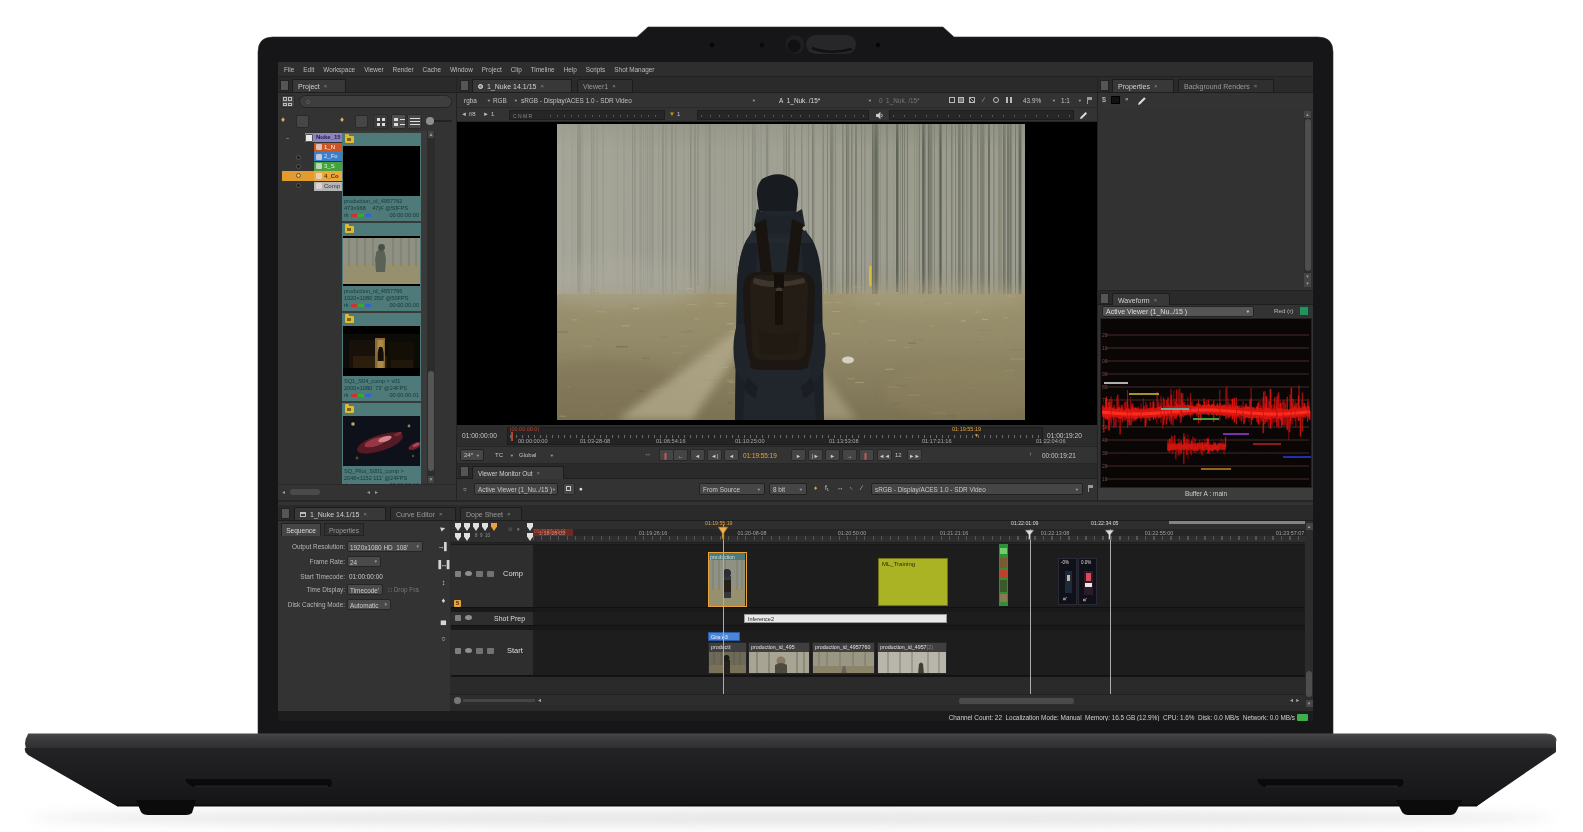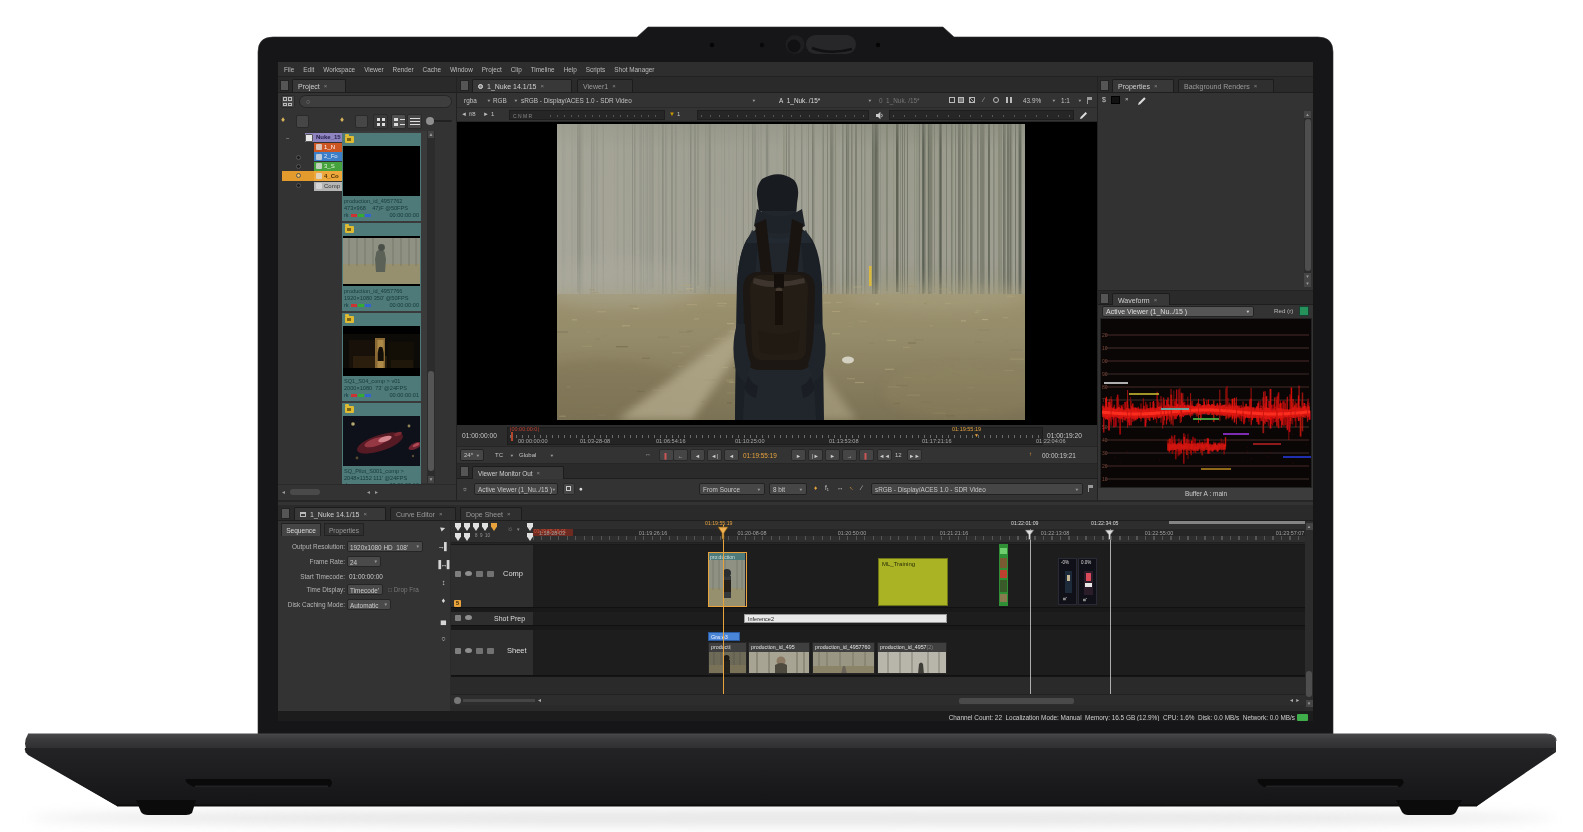--- a/index.html
+++ b/index.html
@@ -1952,21 +1952,21 @@
               <i class="abs" style="left:14px;top:3px;width:7px;height:5px;background:#b0b0b0;border-radius:50%;opacity:.75;"></i>
             <span class="abs" style="left:43px;top:3px;font-size:7px;color:#ddd;">Shot Prep</span>
           </div>
           <div class="abs" style="left:82px;top:68px;width:772px;height:14px;background:#1d1d1d;border-bottom:1px solid #111;"></div>
 
           <div class="abs" style="left:0;top:86px;width:82px;height:46px;background:#2e2e2e;border-bottom:1px solid #111;">
             <i class="abs" style="left:4px;top:18px;width:6px;height:6px;background:#9a9a9a;border-radius:1px;opacity:.75;"></i>
               <i class="abs" style="left:14px;top:18px;width:7px;height:5px;background:#b0b0b0;border-radius:50%;opacity:.75;"></i>
             <i class="abs" style="left:25px;top:18px;width:7px;height:6px;background:#8a8a8a;border-radius:1px;opacity:.75;"></i>
               <i class="abs" style="left:36px;top:18px;width:7px;height:6px;background:#8a8a8a;border-radius:1px;opacity:.75;"></i>
-            <span class="abs" style="left:56px;top:16px;font-size:7.5px;color:#ddd;">Sheet</span>
+            <span class="abs" style="left:56px;top:16px;font-size:7.5px;color:#ddd;">Start</span>
           </div>
           <div class="abs" style="left:82px;top:86px;width:772px;height:46px;background:#1d1d1d;border-bottom:1px solid #111;"></div>
           <div class="abs" style="left:0;top:132px;width:854px;height:36px;background:#2a2a2a;border-top:1px solid #151515;"></div>
 
           <div class="abs" style="left:257px;top:8px;width:39px;height:55px;background:#223;border:1.5px solid #e8a33d;overflow:hidden;">
             <div class="abs" style="left:0;top:0;width:36px;height:7px;background:#4e7a79;">
                 <span style="position:absolute;left:1px;top:0.5px;font-size:5px;color:#cfe0df;">pro:duction</span>
               </div>
             <svg width="36" height="48" style="position:absolute;left:0;top:7px;">
               <rect width="36" height="48" fill="#8f9183"></rect>

